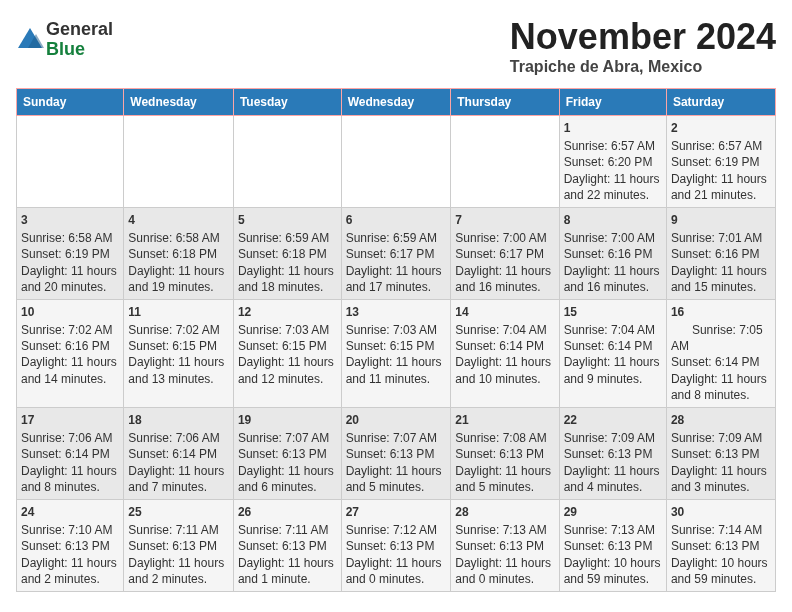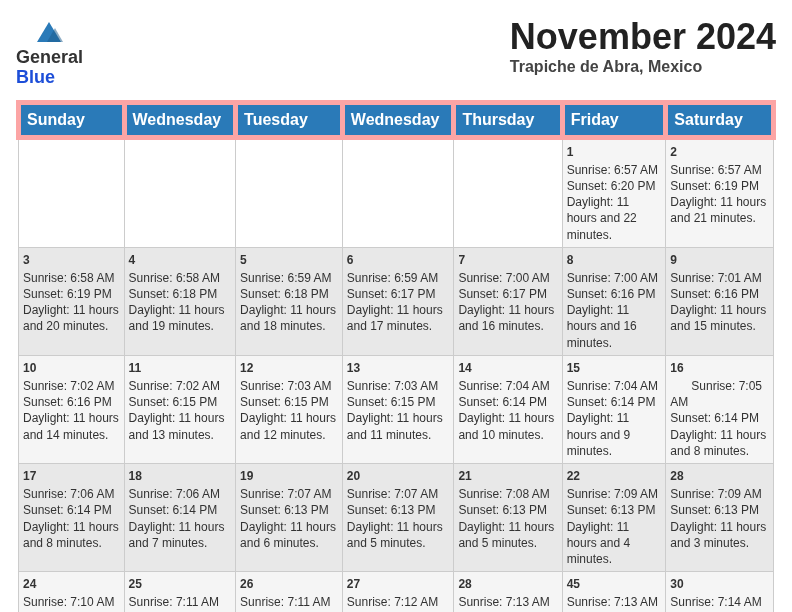--- a/index.html
+++ b/index.html
@@ -13,29 +13,28 @@
     .header {
       display: flex;
       justify-content: space-between;
       align-items: flex-start;
       margin-bottom: 12px;
     }
     .logo {
       display: flex;
       align-items: center;
       margin-top: 4px;
-      flex-direction: column;
     }
     .logo-text {
       font-size: 18px;
       font-weight: bold;
       line-height: 1.1;
     }
     .logo-general { color: #333; }
-    .logo-blue { color: #1d4ed8; }
+    .logo-blue { color: #15803d; }
     .logo-icon {
       width: 28px;
       height: 28px;
       margin-right: 2px;
     }
     .title-block {
       text-align: left;
     }
     .title-block h1 {
       font-size: 36px;
@@ -50,23 +49,23 @@
     table {
       width: 100%;
       border-collapse: collapse;
       font-size: 11px;
     }
     thead tr th {
       background-color: #2a7ab8;
       color: #fff;
       padding: 6px 6px;
       text-align: left;
-      font-size: 16px;
-      font-weight: bold;
-      border: 5px solid #fca5a5;
+      font-size: 12px;
+      font-weight: bold;
+      border: 1px solid #fca5a5;
     }
     tbody tr td {
       vertical-align: top;
       padding: 4px;
       border: 1px solid #ccc;
       background: #fff;
       width: 113px;
       min-height: 80px;
       color: #333;
       line-height: 1.35;
@@ -215,21 +214,21 @@
 Daylight: 11 hours and 2 minutes.</span></td>
         <td><span class="day-number">26</span><span class="day-info" style="white-space: pre-wrap;">Sunrise: 7:11 AM
 Sunset: 6:13 PM
 Daylight: 11 hours and 1 minute.</span></td>
         <td><span class="day-number">27</span><span class="day-info" style="white-space: pre-wrap;">Sunrise: 7:12 AM
 Sunset: 6:13 PM
 Daylight: 11 hours and 0 minutes.</span></td>
         <td><span class="day-number">28</span><span class="day-info" style="white-space: pre-wrap;">Sunrise: 7:13 AM
 Sunset: 6:13 PM
 Daylight: 11 hours and 0 minutes.</span></td>
-        <td><span class="day-number">45</span><span class="day-info" style="white-space: pre-wrap;">Sunrise: 7:13 AM
+        <td><span class="day-number">29</span><span class="day-info" style="white-space: pre-wrap;">Sunrise: 7:13 AM
 Sunset: 6:13 PM
 Daylight: 10 hours and 59 minutes.</span></td>
         <td><span class="day-number">30</span><span class="day-info" style="white-space: pre-wrap;">Sunrise: 7:14 AM
 Sunset: 6:13 PM
 Daylight: 10 hours and 59 minutes.</span></td>
       </tr>
     </tbody>
 </table>
 
 </body></html>

